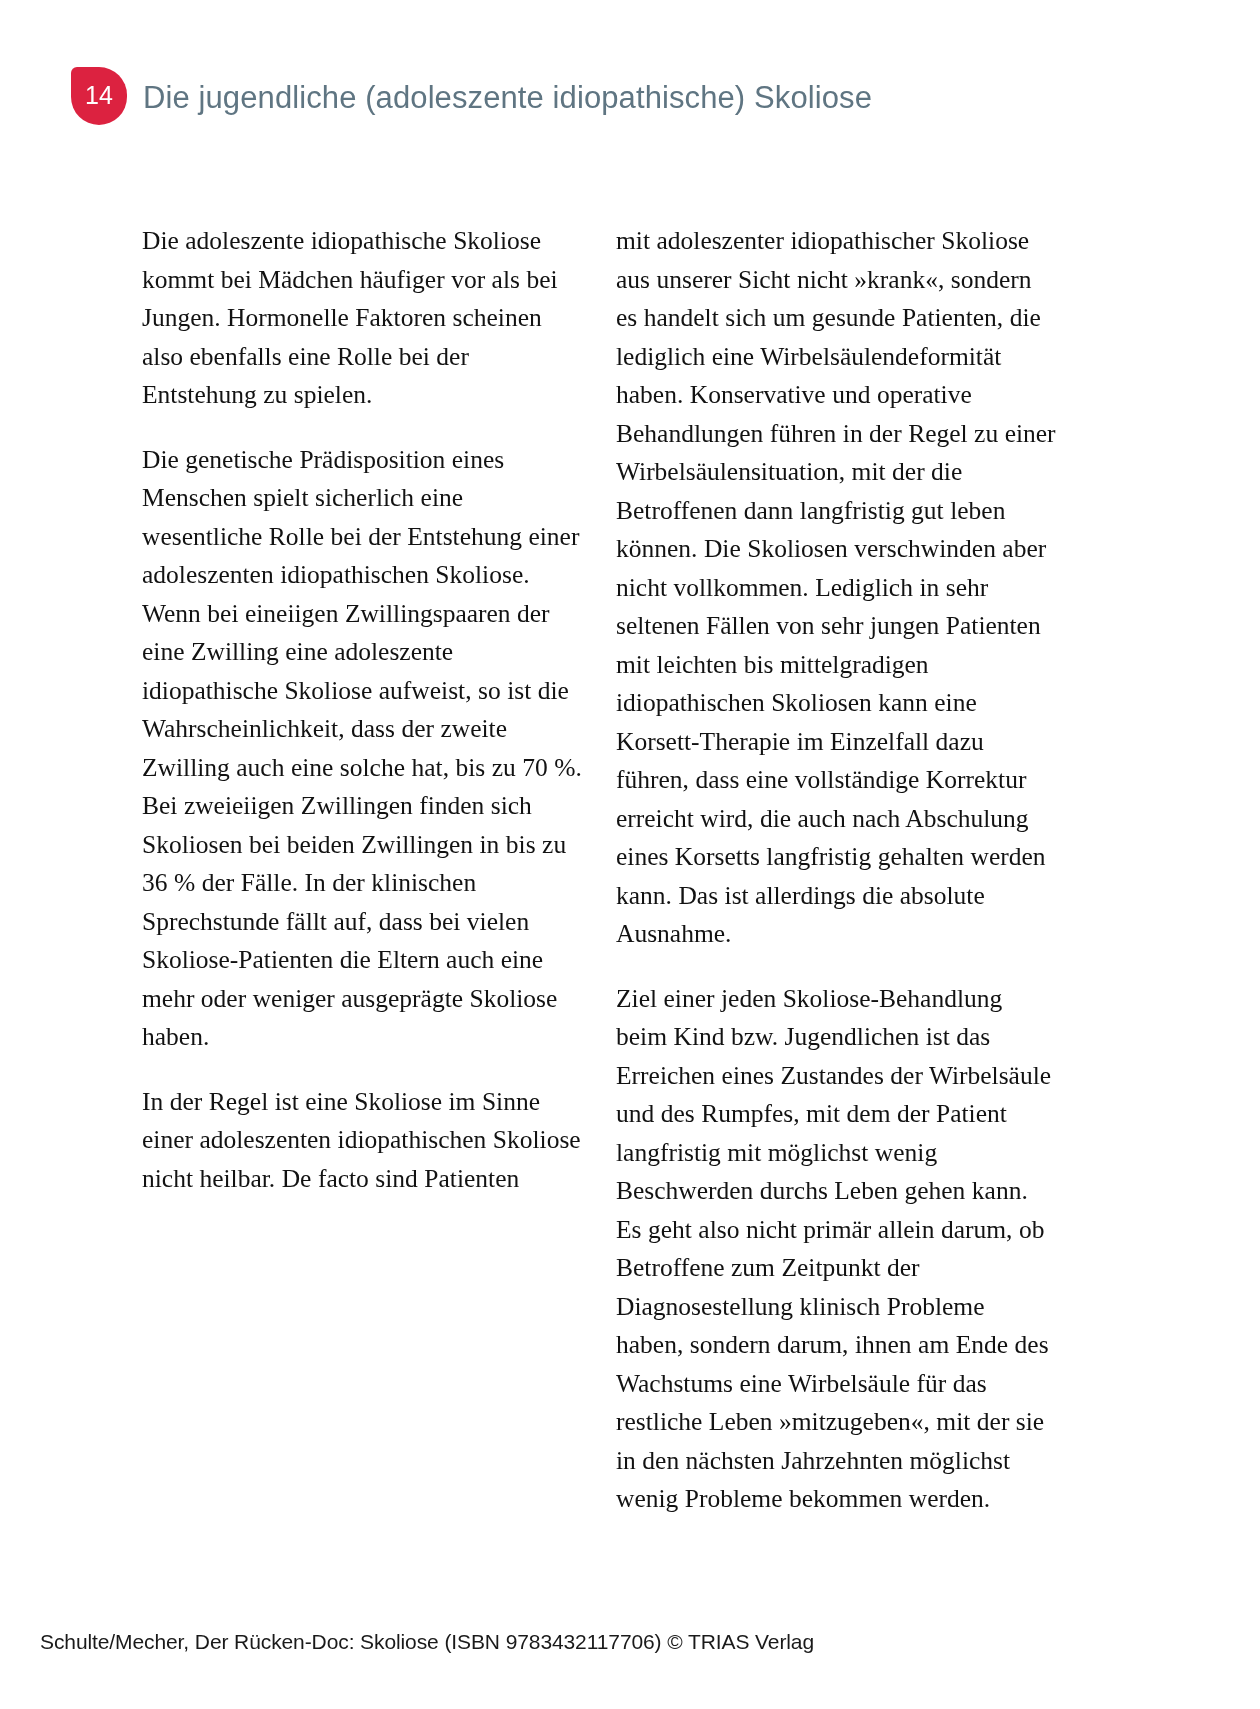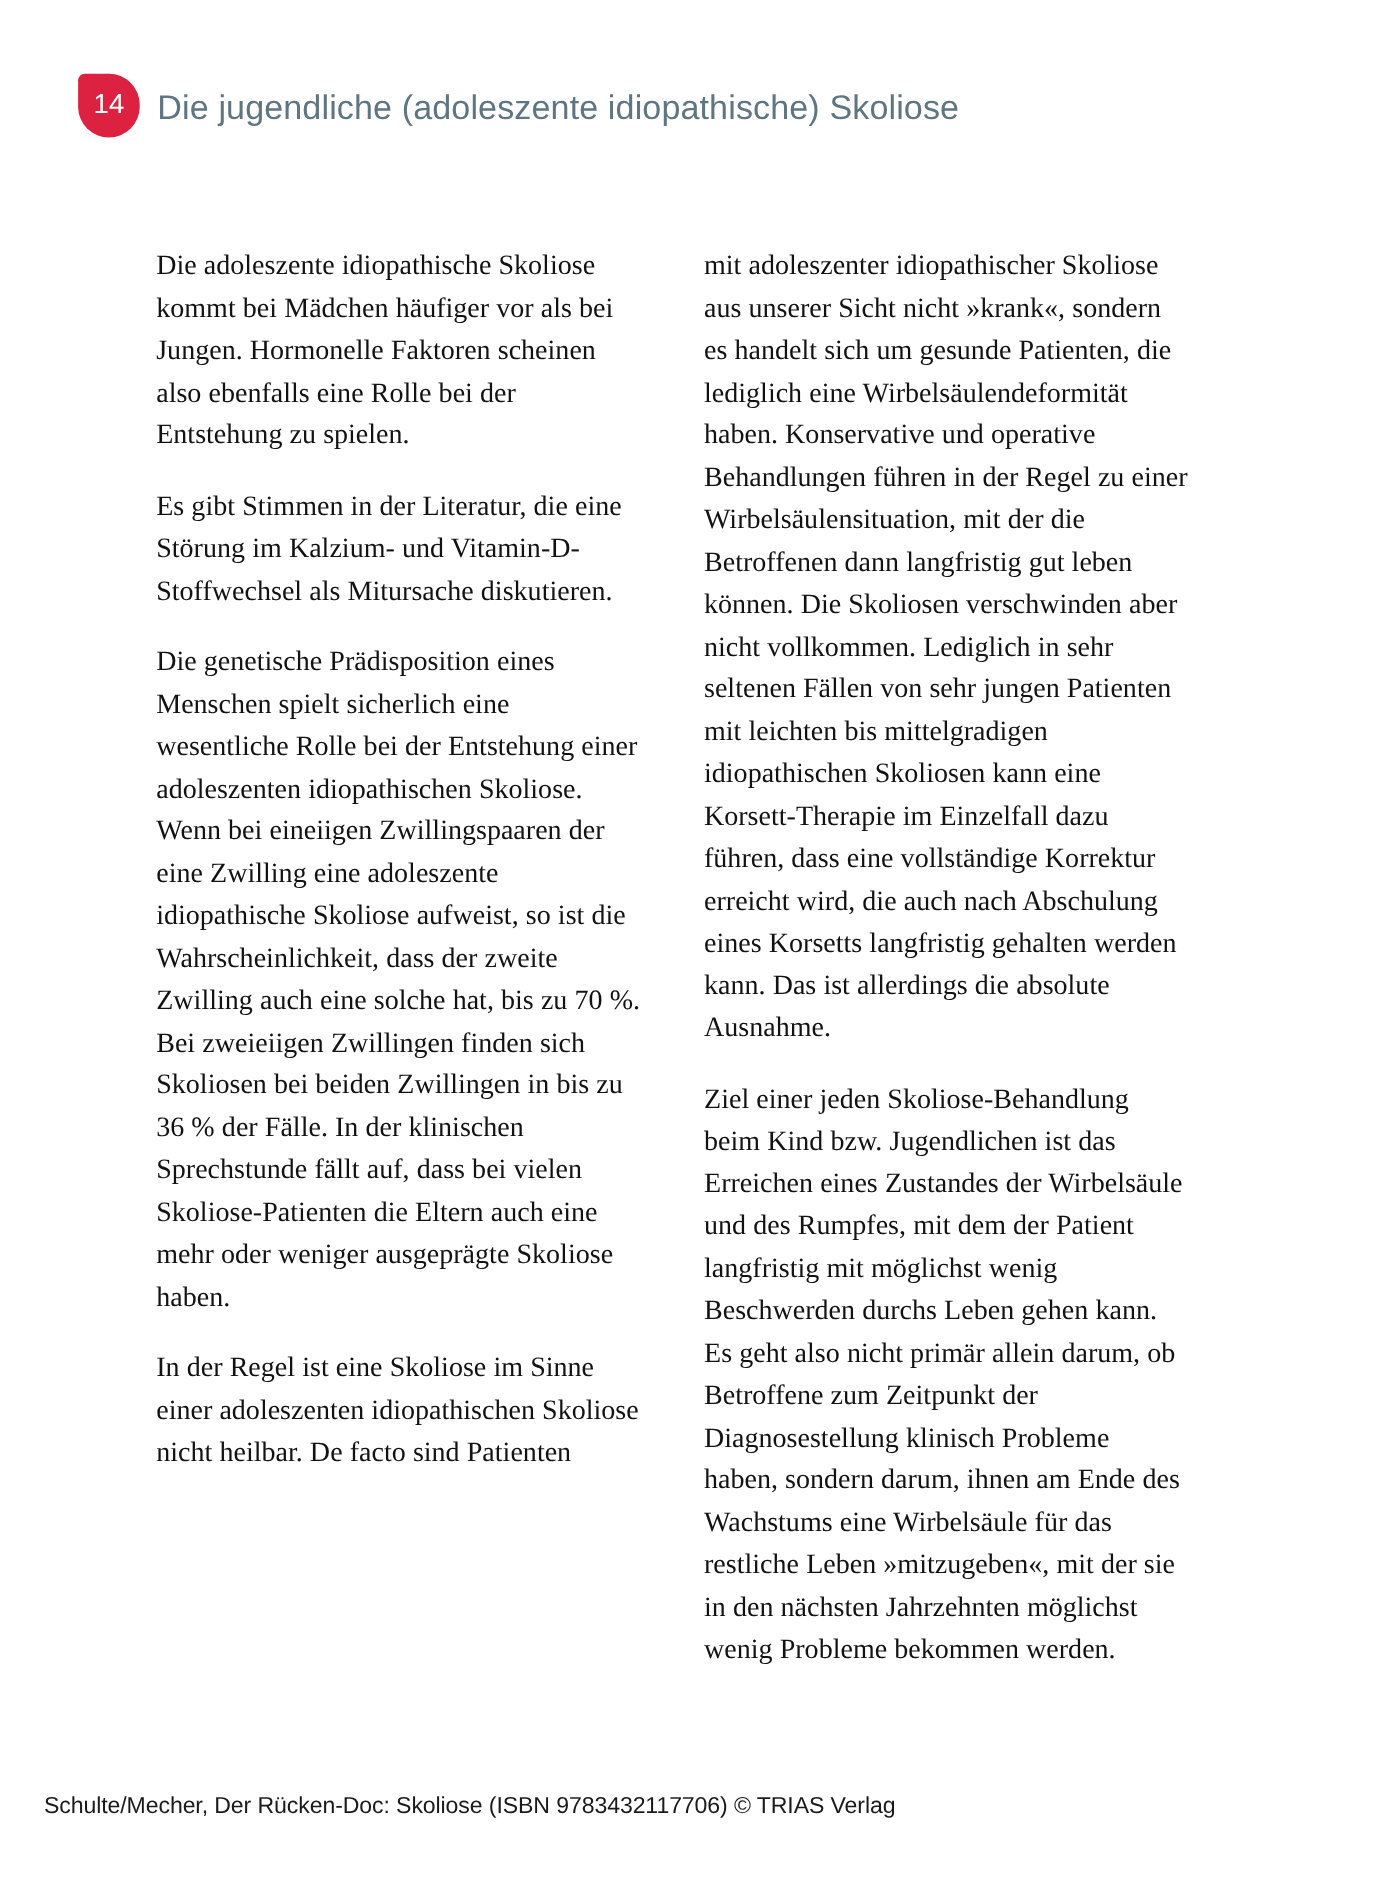--- a/index.html
+++ b/index.html
@@ -68,21 +68,21 @@
     left: 0;
     top: 196px;
     width: 1260px;
   }
   .column {
     position: absolute;
     top: 0;
     margin-top: 26px;
   }
   .column-left  { left: 142px; width: 440px; }
-  .column-right { left: 640px; width: 440px; }
+  .column-right { left: 616px; width: 440px; }
 
   .para {
     font-size: 25.5px;
     line-height: 38.5px;
     margin: 0 0 26px 0;
     text-align: left;
     hyphens: none;
     word-spacing: 0.1px;
     color: #121212;
   }
@@ -121,21 +121,20 @@
   <div class="page-badge">
     <span class="page-badge-number">14</span>
   </div>
   <div class="running-head-title">Die jugendliche (adoleszente idiopathische) Skoliose</div>
 </header>
 
 <main class="body-columns">
 
   <section class="column column-left">
     <p class="para">Die adoleszente idiopathische Skoliose kommt bei Mädchen häufiger vor als bei Jungen. Hormonelle Faktoren scheinen also ebenfalls eine Rolle bei der Entstehung zu spielen.</p>
-    <p class="para">Es gibt Stimmen in der Literatur, die eine Störung im Kalzium- und Vitamin-D-Stoffwechsel als Mitursache diskutieren.</p>
     <p class="para">Die genetische Prädisposition eines Menschen spielt sicherlich eine wesentliche Rolle bei der Entstehung einer adoleszenten idiopathischen Skoliose. Wenn bei eineiigen Zwillingspaaren der eine Zwilling eine adoleszente idiopathische Skoliose aufweist, so ist die Wahrscheinlichkeit, dass der zweite Zwilling auch eine solche hat, bis zu 70 %. Bei zweieiigen Zwillingen finden sich Skoliosen bei beiden Zwillingen in bis zu 36 % der Fälle. In der klinischen Sprechstunde fällt auf, dass bei vielen Skoliose-Patienten die Eltern auch eine mehr oder weniger ausgeprägte Skoliose haben.</p>
 
 
     <p class="para">In der Regel ist eine Skoliose im Sinne einer adoleszenten idiopathischen Skoliose nicht heilbar. De facto sind Patienten</p>
   </section>
 
   <section class="column column-right">
     <p class="para">mit adoleszenter idiopathischer Skoliose aus unserer Sicht nicht »krank«, sondern es handelt sich um gesunde Patienten, die lediglich eine Wirbelsäulendeformität haben. Konservative und operative Behandlungen führen in der Regel zu einer Wirbelsäulensituation, mit der die Betroffenen dann langfristig gut leben können. Die Skoliosen verschwinden aber nicht vollkommen. Lediglich in sehr seltenen Fällen von sehr jungen Patienten mit leichten bis mittelgradigen idiopathischen Skoliosen kann eine Korsett-Therapie im Einzelfall dazu führen, dass eine vollständige Korrektur erreicht wird, die auch nach Abschulung eines Korsetts langfristig gehalten werden kann. Das ist allerdings die absolute Ausnahme.</p>
     <p class="para">Ziel einer jeden Skoliose-Behandlung beim Kind bzw. Jugendlichen ist das Erreichen eines Zustandes der Wirbelsäule und des Rumpfes, mit dem der Patient langfristig mit möglichst wenig Beschwerden durchs Leben gehen kann. Es geht also nicht primär allein darum, ob Betroffene zum Zeitpunkt der Diagnosestellung klinisch Probleme haben, sondern darum, ihnen am Ende des Wachstums eine Wirbelsäule für das restliche Leben »mitzugeben«, mit der sie in den nächsten Jahrzehnten möglichst wenig Probleme bekommen werden.</p>
   </section>

